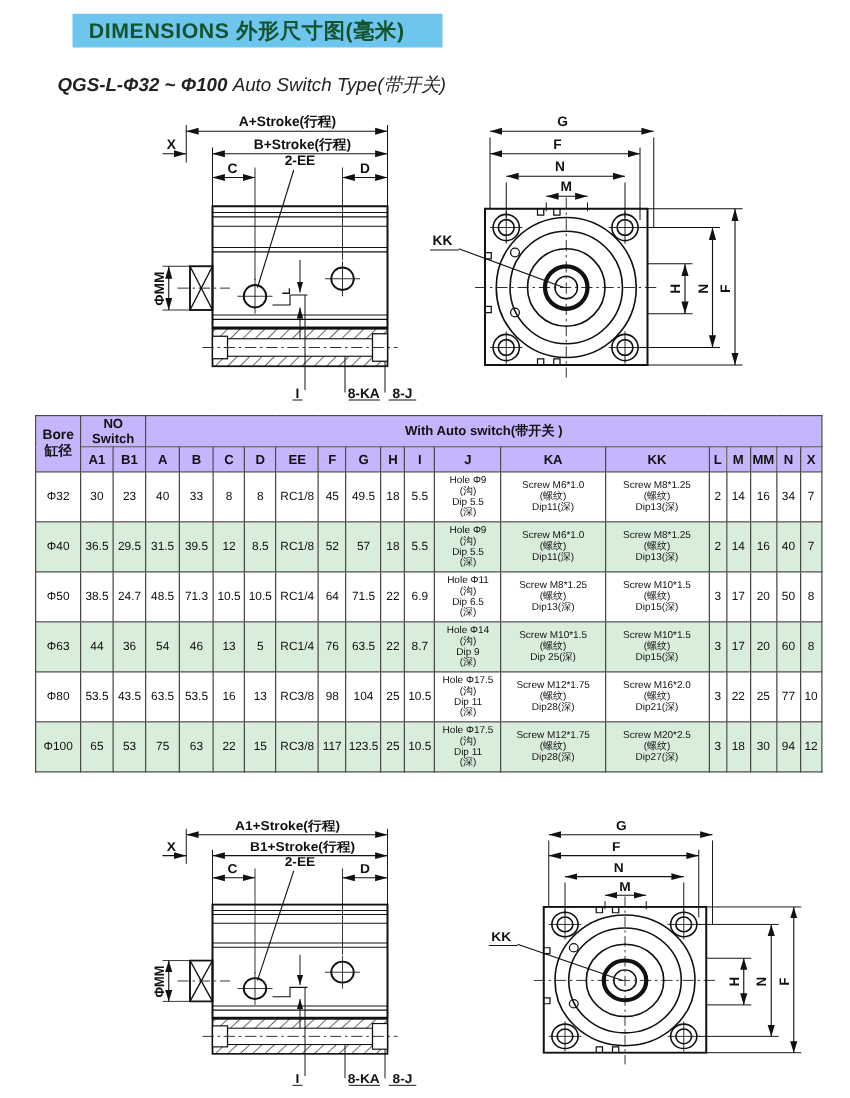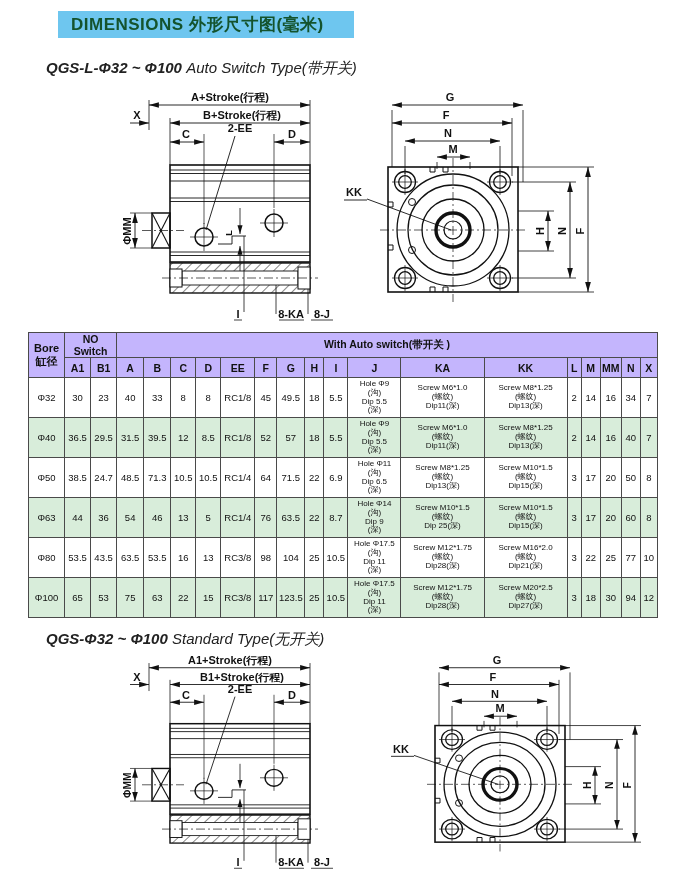--- a/index.html
+++ b/index.html
@@ -426,23 +426,20 @@
 Dip27(深)</td>
           <td class="multi">3</td>
           <td class="multi">18</td>
           <td class="multi">30</td>
           <td class="multi">94</td>
           <td class="multi">12</td>
         </tr>
       </tbody>
   </table>
 
-  <div class="subtitle sub2">
-    <span class="model">QGS-Φ32 ~ Φ100</span><span> Standard Type(无开关)</span>
-  </div>
 
   <div class="drawings2">
 
     <svg width="310" height="222" viewBox="0 0 310 238" preserveAspectRatio="none">
       <g stroke="#111" fill="none">
         <line x1="107" y1="14" x2="107" y2="44" stroke-width="0.8"></line>
         <line x1="268" y1="14" x2="268" y2="79" stroke-width="0.8"></line>
         <line x1="128" y1="32" x2="128" y2="79" stroke-width="0.8"></line>
         <line x1="107" y1="19" x2="268" y2="19" stroke-width="0.9" marker-start="url(#arr)" marker-end="url(#arr)"></line>
         <line x1="128" y1="37" x2="268" y2="37" stroke-width="0.9" marker-start="url(#arr)" marker-end="url(#arr)"></line>

